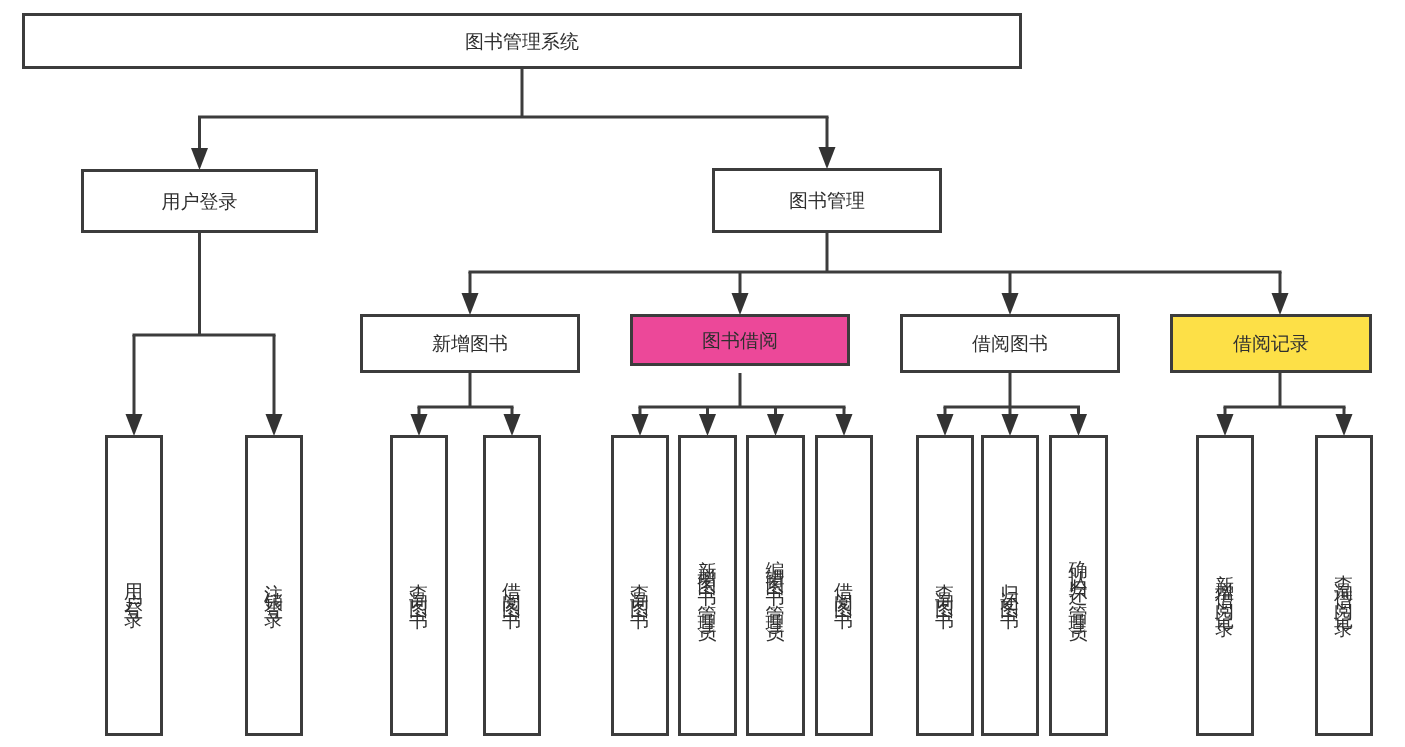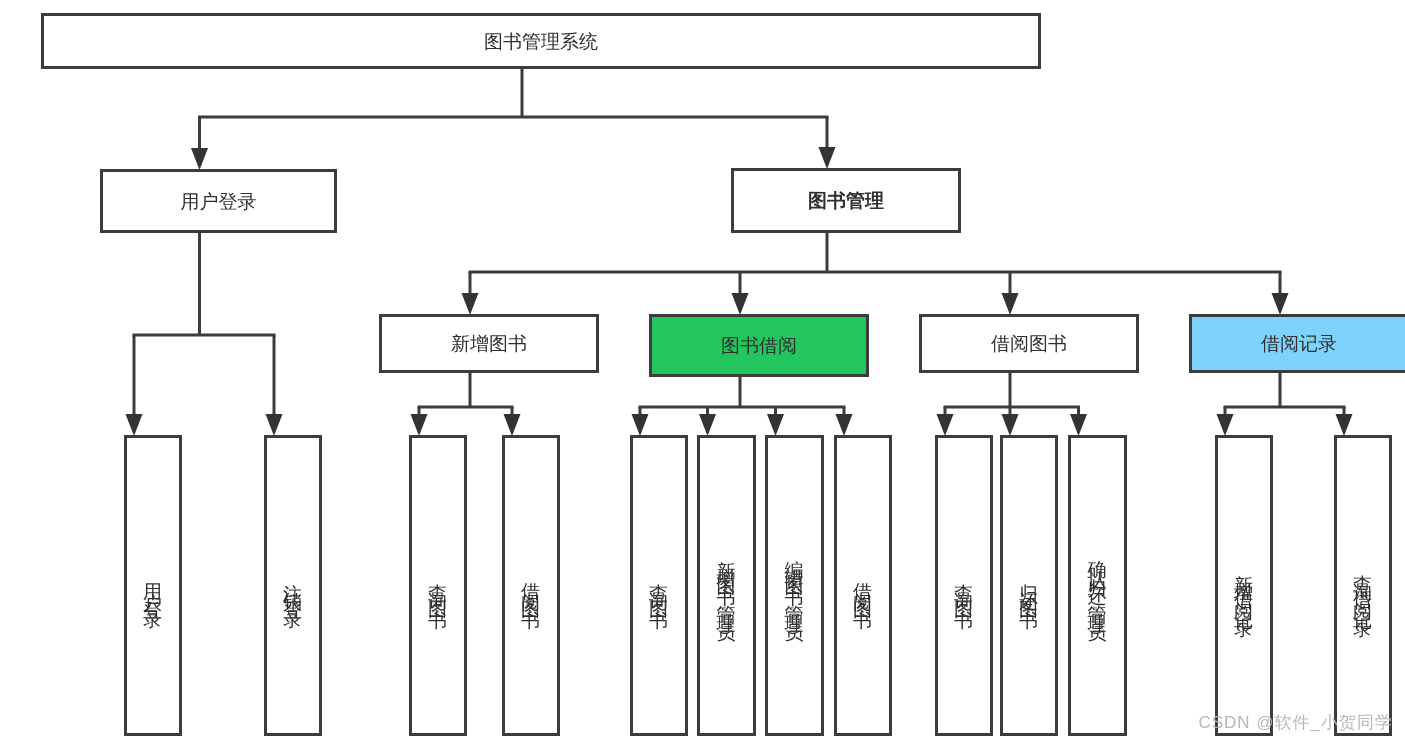--- a/index.html
+++ b/index.html
@@ -28,21 +28,20 @@
     background: #ffffff;
     border: 3px solid #3c3c3c;
     display: flex;
     align-items: center;
     justify-content: center;
     color: #2f2f2f;
     font-size: 19px;
     line-height: 1;
     text-align: center;
     white-space: nowrap;
-    margin-left: 19px;
   }
   .node.vertical {
     writing-mode: vertical-rl;
     text-orientation: mixed;
     letter-spacing: 9px;
     white-space: normal;
   }
   .watermark {
     position: absolute;
     right: 12px;
@@ -106,33 +105,32 @@
       <line x1="1280" y1="373" x2="1280" y2="407" stroke="#3c3c3c" stroke-width="3"></line>
       <line x1="1223.5" y1="407" x2="1345.5" y2="407" stroke="#3c3c3c" stroke-width="3"></line>
       <line x1="1225" y1="407" x2="1225" y2="419" stroke="#3c3c3c" stroke-width="3"></line>
       <polygon points="1216.5,414 1233.5,414 1225,436" fill="#333333"></polygon>
       <line x1="1344" y1="407" x2="1344" y2="419" stroke="#3c3c3c" stroke-width="3"></line>
       <polygon points="1335.5,414 1352.5,414 1344,436" fill="#333333"></polygon>
     </svg>
   <div id="nodes-layer">
       <div class="node" style="left: 22px; top: 13px; width: 1000px; height: 56px; border-color: rgb(60, 60, 60); background: rgb(255, 255, 255); color: rgb(47, 47, 47);">图书管理系统</div>
       <div class="node" style="left: 81px; top: 169px; width: 237px; height: 64px; border-color: rgb(60, 60, 60); background: rgb(255, 255, 255); color: rgb(47, 47, 47);">用户登录</div>
-      <div class="node" style="left: 712px; top: 168px; width: 230px; height: 65px; border-color: rgb(60, 60, 60); background: rgb(255, 255, 255); color: rgb(47, 47, 47); font-weight: bold;">图书管理</div>
+      <div class="node" style="left: 712px; top: 168px; width: 230px; height: 65px; border-color: rgb(60, 60, 60); background: rgb(255, 255, 255); color: rgb(47, 47, 47);">图书管理</div>
       <div class="node" style="left: 360px; top: 314px; width: 220px; height: 59px; border-color: rgb(60, 60, 60); background: rgb(255, 255, 255); color: rgb(47, 47, 47);">新增图书</div>
-      <div class="node" style="left: 630px; top: 314px; width: 220px; height: 63px; border-color: rgb(60, 60, 60); background: #22c55e; color: rgb(47, 47, 47);">图书借阅</div>
+      <div class="node" style="left: 630px; top: 314px; width: 220px; height: 52px; border-color: rgb(60, 60, 60); background: #ec4899; color: rgb(47, 47, 47);">图书借阅</div>
       <div class="node" style="left: 900px; top: 314px; width: 220px; height: 59px; border-color: rgb(60, 60, 60); background: rgb(255, 255, 255); color: rgb(47, 47, 47);">借阅图书</div>
-      <div class="node" style="left: 1170px; top: 314px; width: 220px; height: 59px; border-color: rgb(60, 60, 60); background: #7dd3fc; color: rgb(47, 47, 47);">借阅记录</div>
+      <div class="node" style="left: 1170px; top: 314px; width: 202px; height: 59px; border-color: rgb(60, 60, 60); background: #fde047; color: rgb(47, 47, 47);">借阅记录</div>
       <div class="node vertical" style="left: 105px; top: 435px; width: 58px; height: 301px; border-color: rgb(60, 60, 60); background: rgb(255, 255, 255); color: rgb(47, 47, 47);">用户登录</div>
       <div class="node vertical" style="left: 245px; top: 435px; width: 58px; height: 301px; border-color: rgb(60, 60, 60); background: rgb(255, 255, 255); color: rgb(47, 47, 47);">注销登录</div>
       <div class="node vertical" style="left: 390px; top: 435px; width: 58px; height: 301px; border-color: rgb(60, 60, 60); background: rgb(255, 255, 255); color: rgb(47, 47, 47);">查询图书</div>
       <div class="node vertical" style="left: 483px; top: 435px; width: 58px; height: 301px; border-color: rgb(60, 60, 60); background: rgb(255, 255, 255); color: rgb(47, 47, 47);">借阅图书</div>
       <div class="node vertical" style="left: 611px; top: 435px; width: 58px; height: 301px; border-color: rgb(60, 60, 60); background: rgb(255, 255, 255); color: rgb(47, 47, 47);">查询图书</div>
       <div class="node vertical" style="left: 678px; top: 435px; width: 59px; height: 301px; border-color: rgb(60, 60, 60); background: rgb(255, 255, 255); color: rgb(47, 47, 47);">新增图书（管理员）</div>
       <div class="node vertical" style="left: 746px; top: 435px; width: 59px; height: 301px; border-color: rgb(60, 60, 60); background: rgb(255, 255, 255); color: rgb(47, 47, 47);">编辑图书（管理员）</div>
       <div class="node vertical" style="left: 815px; top: 435px; width: 58px; height: 301px; border-color: rgb(60, 60, 60); background: rgb(255, 255, 255); color: rgb(47, 47, 47);">借阅图书</div>
       <div class="node vertical" style="left: 916px; top: 435px; width: 58px; height: 301px; border-color: rgb(60, 60, 60); background: rgb(255, 255, 255); color: rgb(47, 47, 47);">查询图书</div>
       <div class="node vertical" style="left: 981px; top: 435px; width: 58px; height: 301px; border-color: rgb(60, 60, 60); background: rgb(255, 255, 255); color: rgb(47, 47, 47);">归还图书</div>
       <div class="node vertical" style="left: 1049px; top: 435px; width: 59px; height: 301px; border-color: rgb(60, 60, 60); background: rgb(255, 255, 255); color: rgb(47, 47, 47);">确认归还（管理员）</div>
       <div class="node vertical" style="left: 1196px; top: 435px; width: 58px; height: 301px; border-color: rgb(60, 60, 60); background: rgb(255, 255, 255); color: rgb(47, 47, 47);">新增借阅记录</div>
       <div class="node vertical" style="left: 1315px; top: 435px; width: 58px; height: 301px; border-color: rgb(60, 60, 60); background: rgb(255, 255, 255); color: rgb(47, 47, 47);">查询借阅记录</div>
     </div>
-  <div class="watermark" style="color: rgb(183, 183, 183);">CSDN @软件_小贺同学</div>
 </div>
 
 </body></html>

